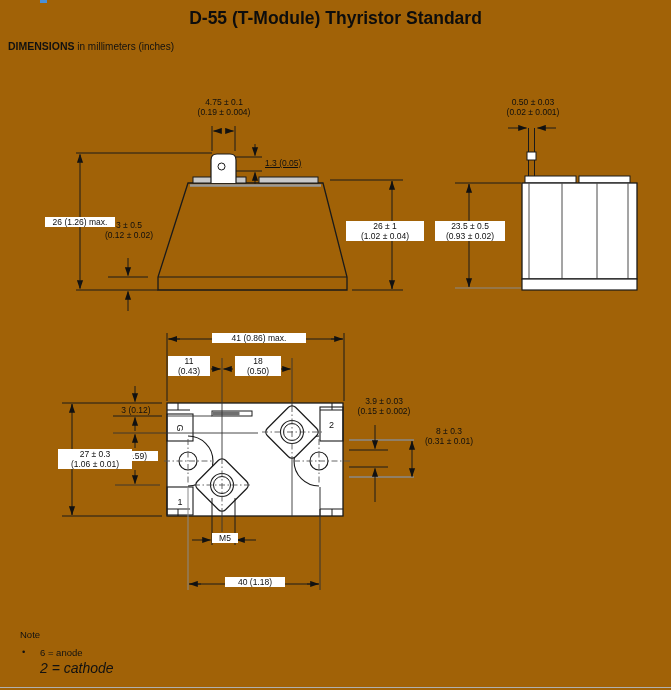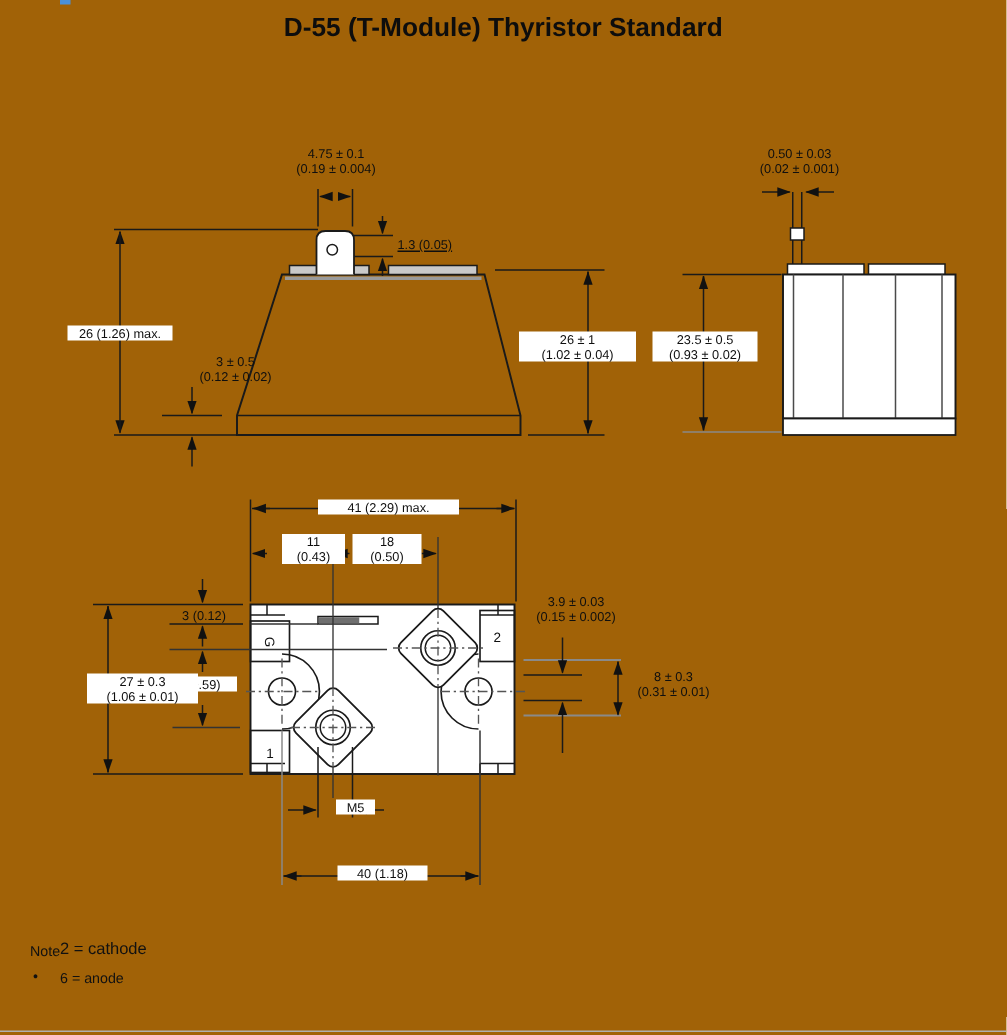--- a/index.html
+++ b/index.html
@@ -14,32 +14,35 @@
   .bgw{background:#fff;padding:0 1px;}
   .left{text-align:left;}
   .termlbl{position:absolute;font-size:9px;display:flex;align-items:center;
            justify-content:center;color:#0f0f0f;}
   .rot90{transform:rotate(90deg);display:inline-block;}
   .blue-mark{position:absolute;left:40px;top:0;width:7px;height:3px;background:#4a90d9;}
   .bottom-rule{position:absolute;left:0;top:687px;width:671px;height:1px;background:#b0b0b0;}
   .note-head{position:absolute;left:20px;top:629px;font-size:9.5px;font-weight:normal;}
   .note-bullet{position:absolute;left:22px;top:646px;font-size:9.5px;}
   .note-l1{position:absolute;left:40px;top:647px;font-size:9.5px;}
-  .note-l2{position:absolute;left:40px;top:627px;font-size:11px;}
+  .note-l2{position:absolute;left:40px;top:660px;font-size:14px;font-style:italic;}
   svg{position:absolute;left:0;top:0;}
 </style>
 </head>
 <body>
 
 <div class="stage">
 
   <div class="blue-mark"></div>
 
   <div class="page-title">D-55 (T-Module) Thyristor Standard</div>
 
+  <div class="dims-line">
+    <b>DIMENSIONS</b><span> in millimeters (inches)</span>
+  </div>
 
   <svg width="671" height="690" viewBox="0 0 671 690">
     <defs>
       <marker id="ah" orient="auto" markerUnits="userSpaceOnUse" markerWidth="9" markerHeight="7" refX="8.3" refY="3.5">
         <path d="M0,0.4 L9,3.5 L0,6.6 Z" fill="#111"></path>
       </marker>
     </defs>
 
     <g stroke="#1a1a1a" stroke-width="1" fill="none">
 
@@ -194,44 +197,44 @@
       <line x1="189" y1="584" x2="319" y2="584"></line>
       <line x1="201" y1="584" x2="189.5" y2="584" marker-end="url(#ah)"></line>
       <line x1="307" y1="584" x2="318.5" y2="584" marker-end="url(#ah)"></line>
     </g>
   </svg>
 
   <div class="lbl" style="left:185px;top:97px;width:78px;">4.75 ± 0.1
 (0.19 ± 0.004)</div>
   <div class="lbl left" style="left:265px;top:158px;width:52px;text-decoration:underline;">1.3 (0.05)</div>
   <div class="lbl bgw" style="left:45px;top:217px;width:68px;">26 (1.26) max.</div>
-  <div class="lbl" style="left:97px;top:236px;width:64px;margin-left:28px;">3 ± 0.5
+  <div class="lbl" style="left:97px;top:220px;width:64px;">3 ± 0.5
 (0.12 ± 0.02)</div>
   <div class="lbl bgw" style="left:346px;top:221px;width:76px;">26 ± 1
 (1.02 ± 0.04)</div>
 
   <div class="lbl" style="left:494px;top:97px;width:78px;">0.50 ± 0.03
 (0.02 ± 0.001)</div>
   <div class="lbl bgw" style="left:435px;top:221px;width:68px;">23.5 ± 0.5
 (0.93 ± 0.02)</div>
 
-  <div class="lbl bgw" style="left:212px;top:333px;width:92px;">41 (2.29) max.</div>
-  <div class="lbl bgw" style="left:188px;top:356px;width:40px;">11
+  <div class="lbl bgw" style="left:212px;top:333px;width:92px;">41 (0.86) max.</div>
+  <div class="lbl bgw" style="left:168px;top:356px;width:40px;">11
 (0.43)</div>
   <div class="lbl bgw" style="left:235px;top:356px;width:44px;">18
 (0.50)</div>
   <div class="lbl" style="left:350px;top:396px;width:68px;">3.9 ± 0.03
 (0.15 ± 0.002)</div>
   <div class="lbl" style="left:109px;top:405px;width:54px;text-align:center;">3 (0.12)</div>
   <div class="lbl bgw" style="left:102px;top:451px;width:54px;">15 (0.59)</div>
   <div class="lbl bgw" style="left:58px;top:449px;width:72px;">27 ± 0.3
 (1.06 ± 0.01)</div>
-  <div class="lbl" style="left:418px;top:446px;width:62px;text-align:center;">8 ± 0.3
+  <div class="lbl" style="left:418px;top:426px;width:62px;text-align:center;">8 ± 0.3
 (0.31 ± 0.01)</div>
-  <div class="lbl bgw" style="left:224px;top:533px;width:24px;">M5</div>
+  <div class="lbl bgw" style="left:212px;top:533px;width:24px;">M5</div>
   <div class="lbl bgw" style="left:225px;top:577px;width:58px;">40 (1.18)</div>
 
   <div class="termlbl" style="left:168px;top:415px;width:24px;height:25px;">
       <span class="rot90">G</span>
     </div>
   <div class="termlbl" style="left:168px;top:489px;width:24px;height:25px;">1</div>
   <div class="termlbl" style="left:321px;top:409px;width:21px;height:31px;">2</div>
 
   <div class="note-head">Note</div>
   <div class="note-bullet">•</div>

